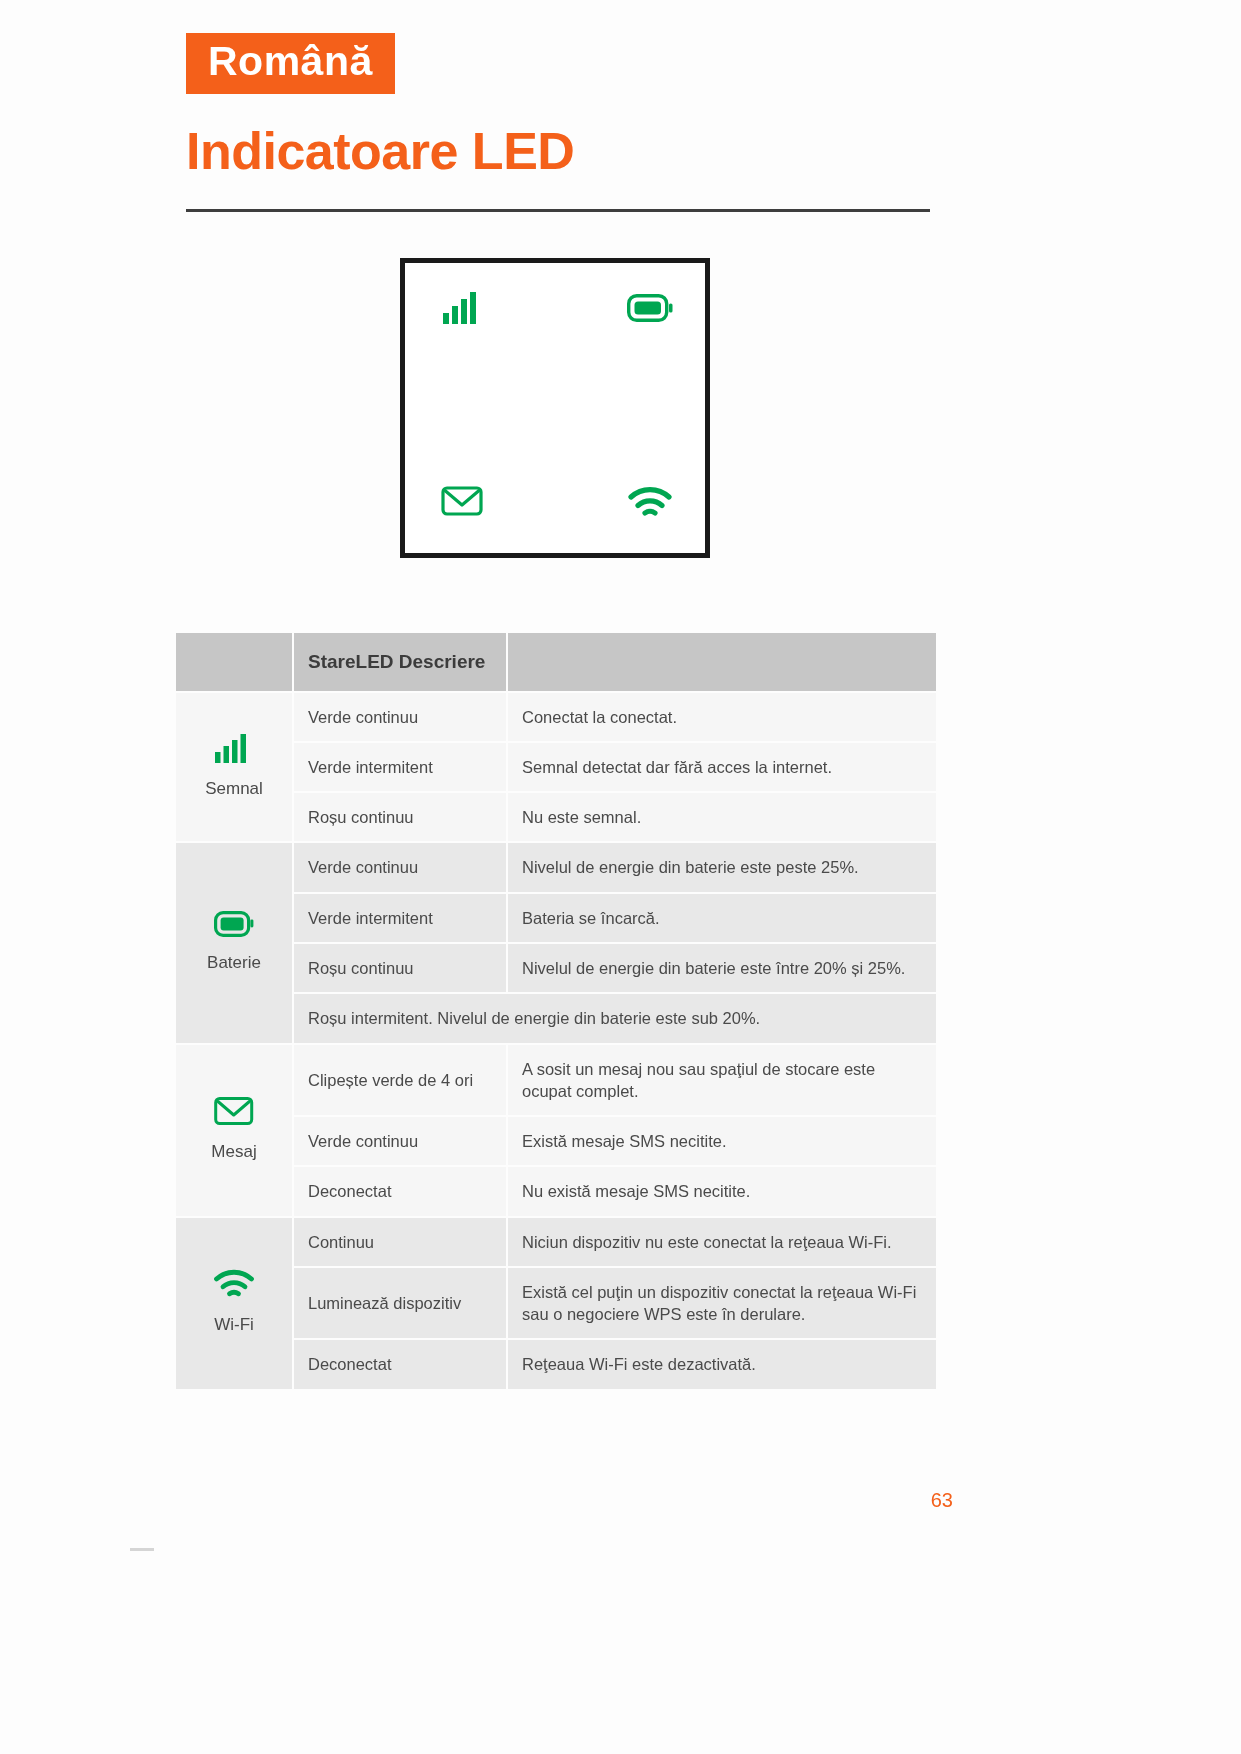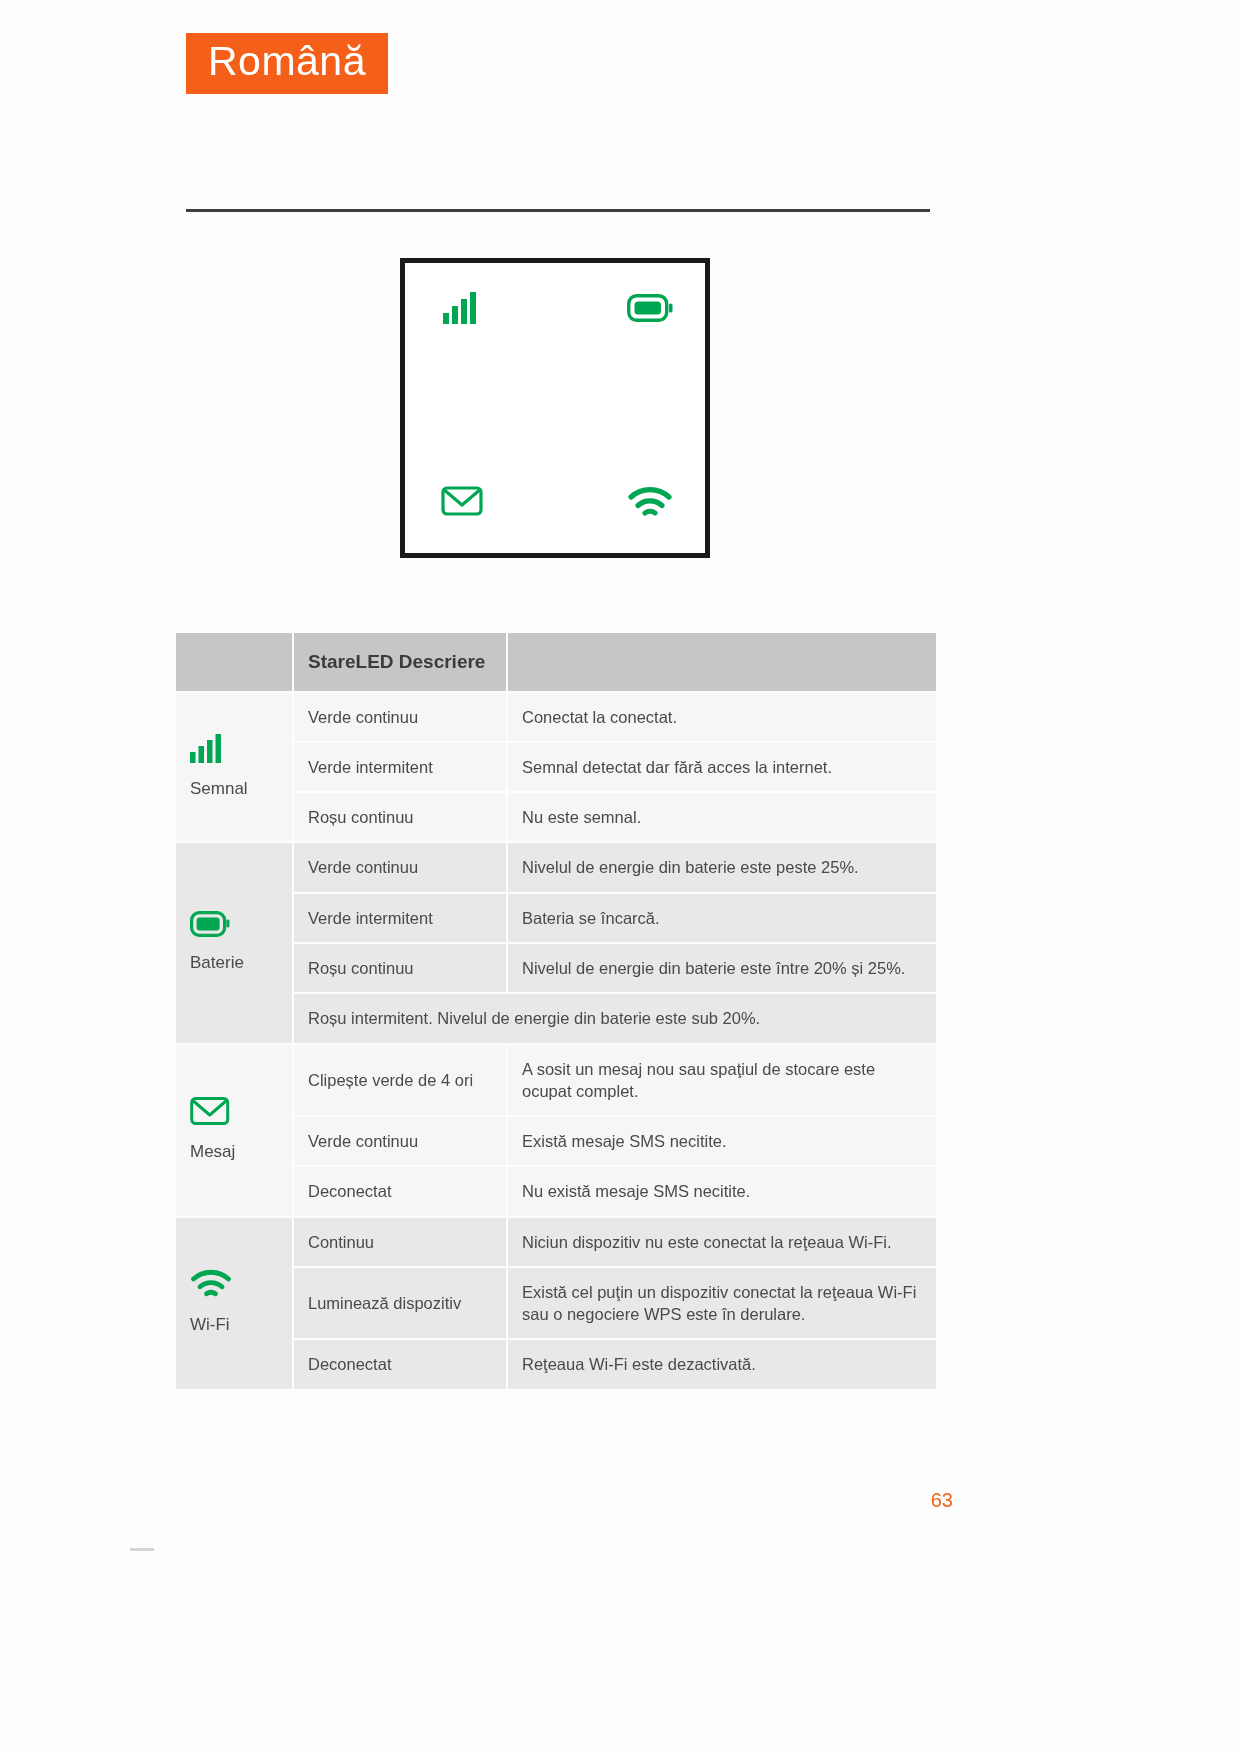--- a/index.html
+++ b/index.html
@@ -22,21 +22,21 @@
   }
 
   
   .lang-badge {
     position: absolute;
     left: 186px;
     top: 33px;
     background: #f4601a;
     color: #ffffff;
     font-size: 41px;
-    font-weight: normal;
+    font-weight: bold;
     letter-spacing: 0.5px;
     padding: 8px 22px 12px 22px;
     line-height: 1.0;
   }
 
   
   .page-title {
     position: absolute;
     left: 186px;
     top: 125px;
@@ -117,21 +117,21 @@
   .row-dark  td { background: #e8e8e8; }
 
   .icon-cell {
     text-align: center;
     vertical-align: middle;
     padding: 6px 4px;
   }
   .icon-stack {
     display: flex;
     flex-direction: column;
-    align-items: flex-start;
+    align-items: center;
     gap: 9px;
   }
   .icon-label {
     font-size: 17px;
     color: #4a4a4a;
   }
   .desc-indent { padding-left: 18px; }
 
   
   .page-number {
@@ -150,20 +150,21 @@
     background: #d5d5d5;
   }
 </style>
 </head>
 <body>
 
 <div class="page">
 
   <div class="lang-badge">Română</div>
 
+  <div class="page-title">Indicatoare LED</div>
   <div class="title-rule"></div>
 
   <div class="device">
     <div class="slot slot-signal">
       <span>
         <svg width="40" height="34" viewBox="0 0 40 34">
           <rect x="1" y="22" width="6" height="11" fill="#00a651"></rect>
           <rect x="10" y="15" width="6" height="18" fill="#00a651"></rect>
           <rect x="19" y="8" width="6" height="25" fill="#00a651"></rect>
           <rect x="28" y="1" width="6" height="32" fill="#00a651"></rect>

